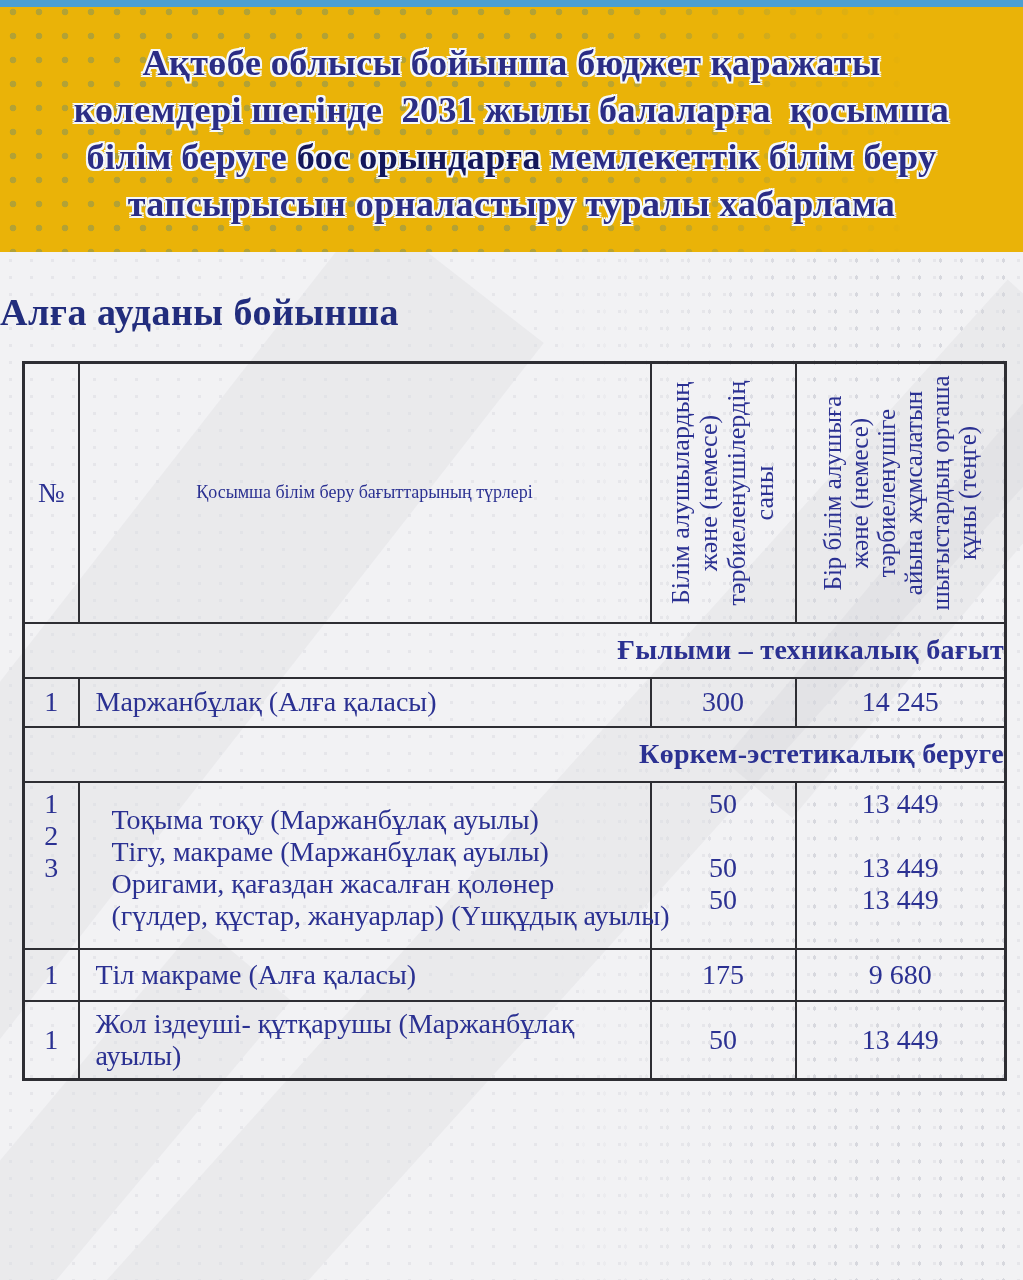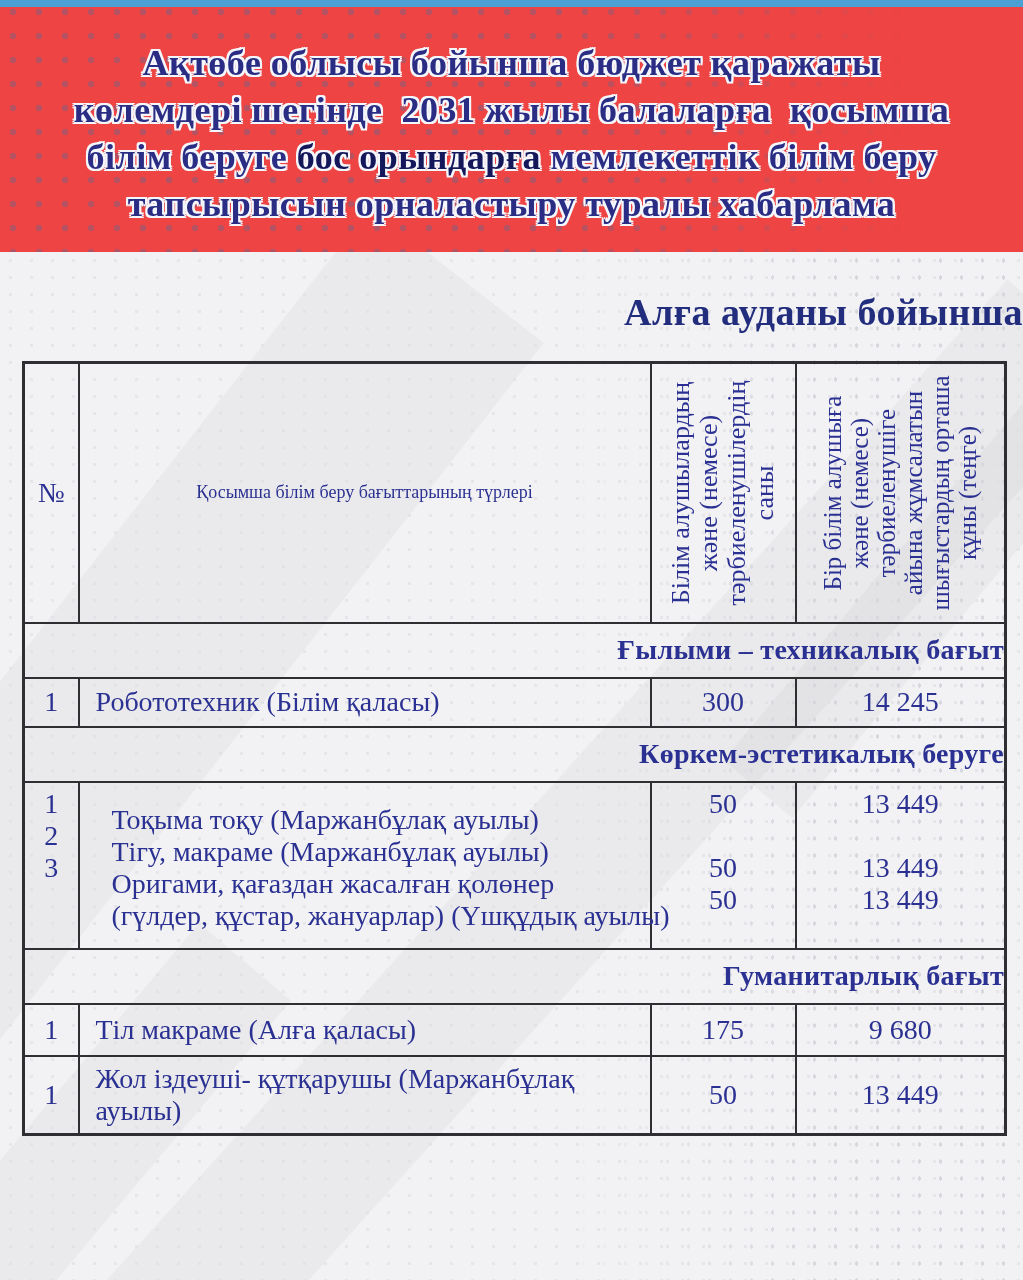--- a/index.html
+++ b/index.html
@@ -28,21 +28,21 @@
     position: absolute; top: 252px; right: 0; width: 46%; height: 1028px; z-index: 0;
     background-image: radial-gradient(ellipse 2.6px 4.2px, #d7d8de 55%, transparent 60%);
     background-size: 21px 17px;
     -webkit-mask-image: linear-gradient(to right, transparent, #000 55%);
     mask-image: linear-gradient(to right, transparent, #000 55%);
   }
 
   
   .band {
     position: relative; width: 100%; height: 252px;
-    background: #ef4444; z-index: 1;
+    background: #eab308; z-index: 1;
   }
   .band-top-strip { position: absolute; top: 0; left: 0; right: 0; height: 7px;
     background: #4c9fd2; }
   .band-dots {
     position: absolute; inset: 0;
     background-image: radial-gradient(circle, rgba(35,118,172,0.28) 3px, transparent 3.6px);
     background-size: 26px 24px;
     -webkit-mask-image: linear-gradient(to right, #000 55%, transparent 90%);
     mask-image: linear-gradient(to right, #000 55%, transparent 90%);
   }
@@ -53,21 +53,21 @@
     text-shadow:
       -2px -2px 0 #f4f8fc, 2px -2px 0 #f4f8fc, -2px 2px 0 #f4f8fc, 2px 2px 0 #f4f8fc,
       0 -2px 0 #f4f8fc, 0 2px 0 #f4f8fc, -2px 0 0 #f4f8fc, 2px 0 0 #f4f8fc;
   }
   .band-title .tl { display: block; }
   .band-title .xbold { font-weight: 900; color: #14175a; }
 
   
   .subtitle {
     position: relative; z-index: 1;
-    margin-top: 38px; text-align: right;
+    margin-top: 38px; text-align: left;
     font-size: 38px; font-weight: bold; color: #222d7d; letter-spacing: 0.5px;
   }
 
   
   table.grid {
     position: relative; z-index: 1;
     margin: 27px 0 0 22px;
     width: 982px; table-layout: fixed;
     border-collapse: collapse;
     color: #2b3192;
@@ -161,21 +161,21 @@
         </th>
       </tr>
     </thead>
     <tbody>
 
       <tr class="section-row">
         <td colspan="4">Ғылыми – техникалық бағыт</td>
       </tr>
       <tr class="data-row r-single">
         <td class="num">1</td>
-        <td class="name">Робототехник (Білім қаласы)</td>
+        <td class="name">Маржанбұлақ (Алға қаласы)</td>
         <td class="val">300</td>
         <td class="val">14 245</td>
       </tr>
 
       <tr class="section-row">
         <td colspan="4">Көркем-эстетикалық беруге</td>
       </tr>
       <tr class="data-row block-row">
         <td class="num">
           <div class="lines">
@@ -204,23 +204,20 @@
         <td class="val">
           <div class="lines">
             <div>13 449</div>
             <div></div>
             <div>13 449</div>
             <div>13 449</div>
           </div>
         </td>
       </tr>
 
-      <tr class="section-row">
-        <td colspan="4">Гуманитарлық бағыт</td>
-      </tr>
       <tr class="data-row r-tall">
         <td class="num">1</td>
         <td class="name">Тіл макраме (Алға қаласы)</td>
         <td class="val">175</td>
         <td class="val">9 680</td>
       </tr>
 
       <tr class="data-row r-single">
         <td class="num">1</td>
         <td class="name">Жол іздеуші- құтқарушы (Маржанбұлақ ауылы)</td>

